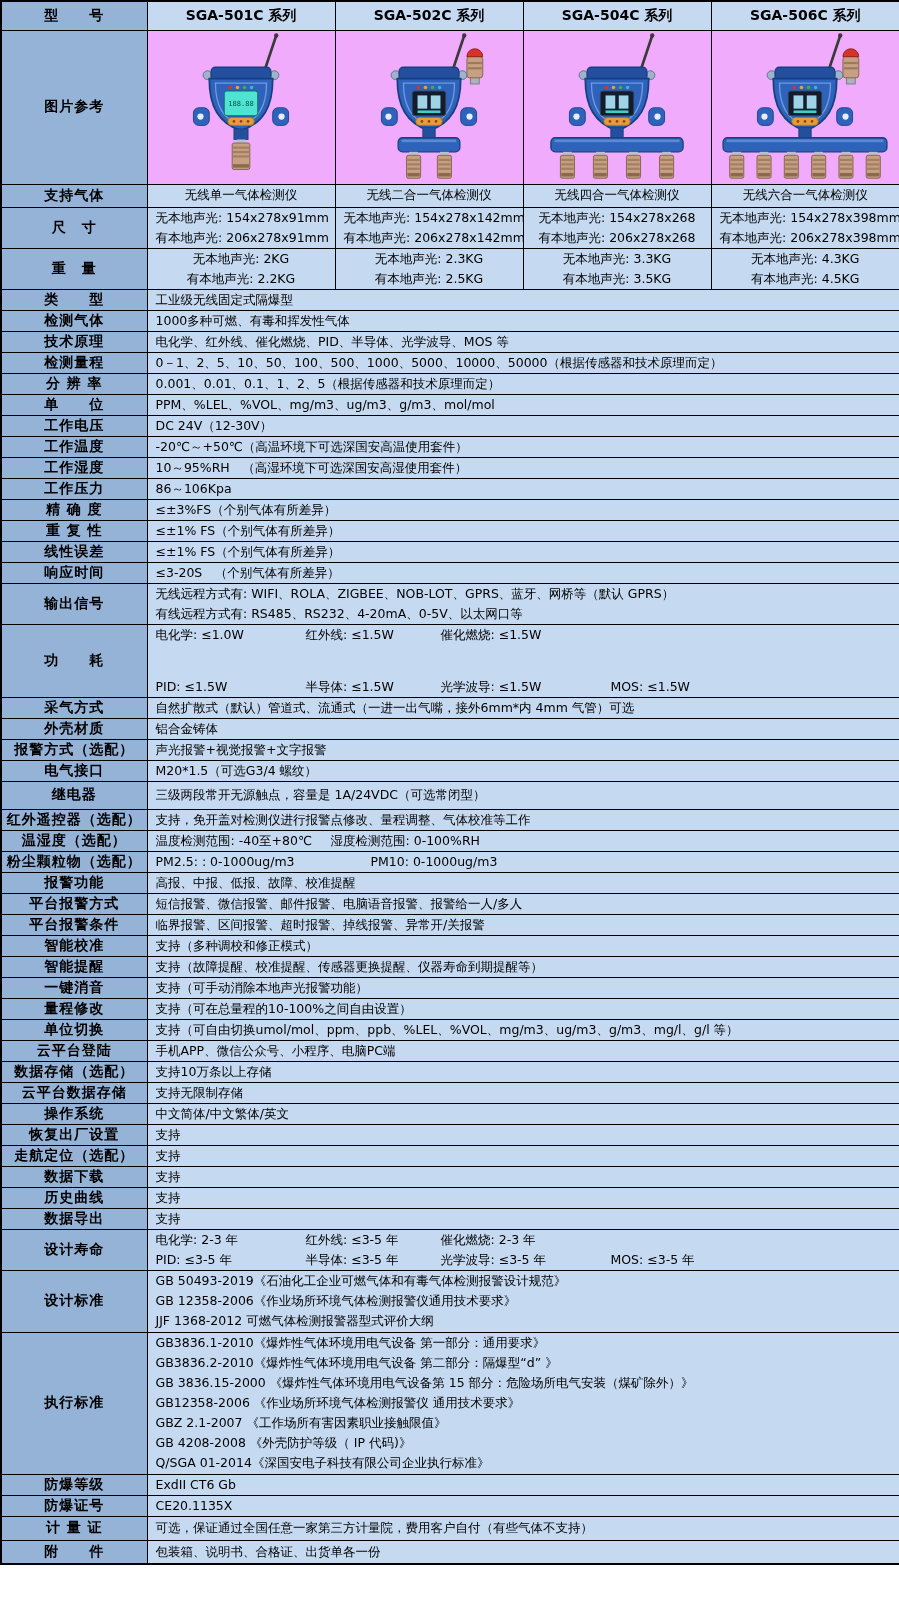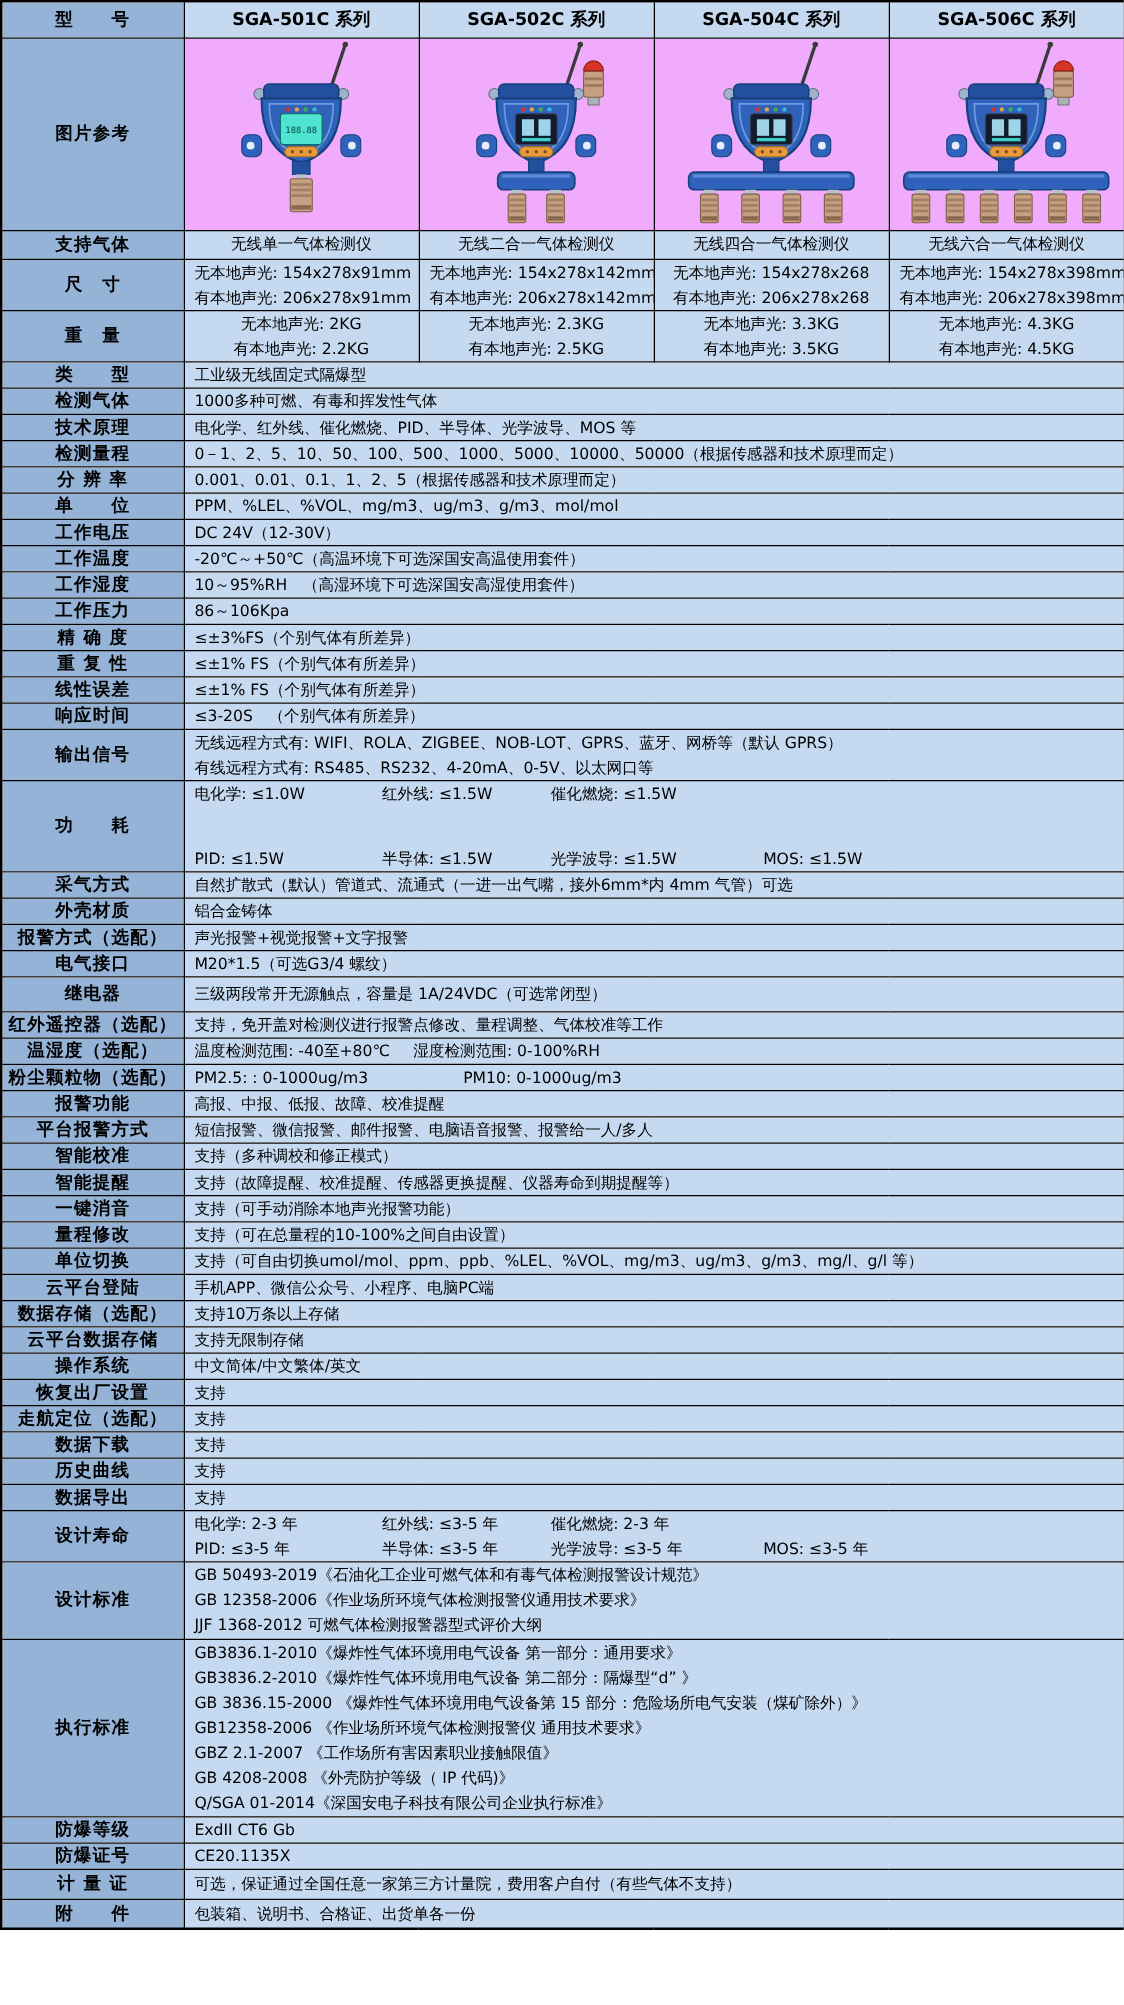--- a/index.html
+++ b/index.html
@@ -487,20 +487,26 @@
             <div class="line">高报、中报、低报、故障、校准提醒</div>
           </td>
         </tr>
         <tr>
           <th>平台报警方式</th>
           <td colspan="4">
             <div class="line">短信报警、微信报警、邮件报警、电脑语音报警、报警给一人/多人</div>
           </td>
         </tr>
         <tr>
+          <th>平台报警条件</th>
+          <td colspan="4">
+            <div class="line">临界报警、区间报警、超时报警、掉线报警、异常开/关报警</div>
+          </td>
+        </tr>
+        <tr>
           <th>智能校准</th>
           <td colspan="4">
             <div class="line">支持（多种调校和修正模式）</div>
           </td>
         </tr>
         <tr>
           <th>智能提醒</th>
           <td colspan="4">
             <div class="line">支持（故障提醒、校准提醒、传感器更换提醒、仪器寿命到期提醒等）</div>
           </td>

